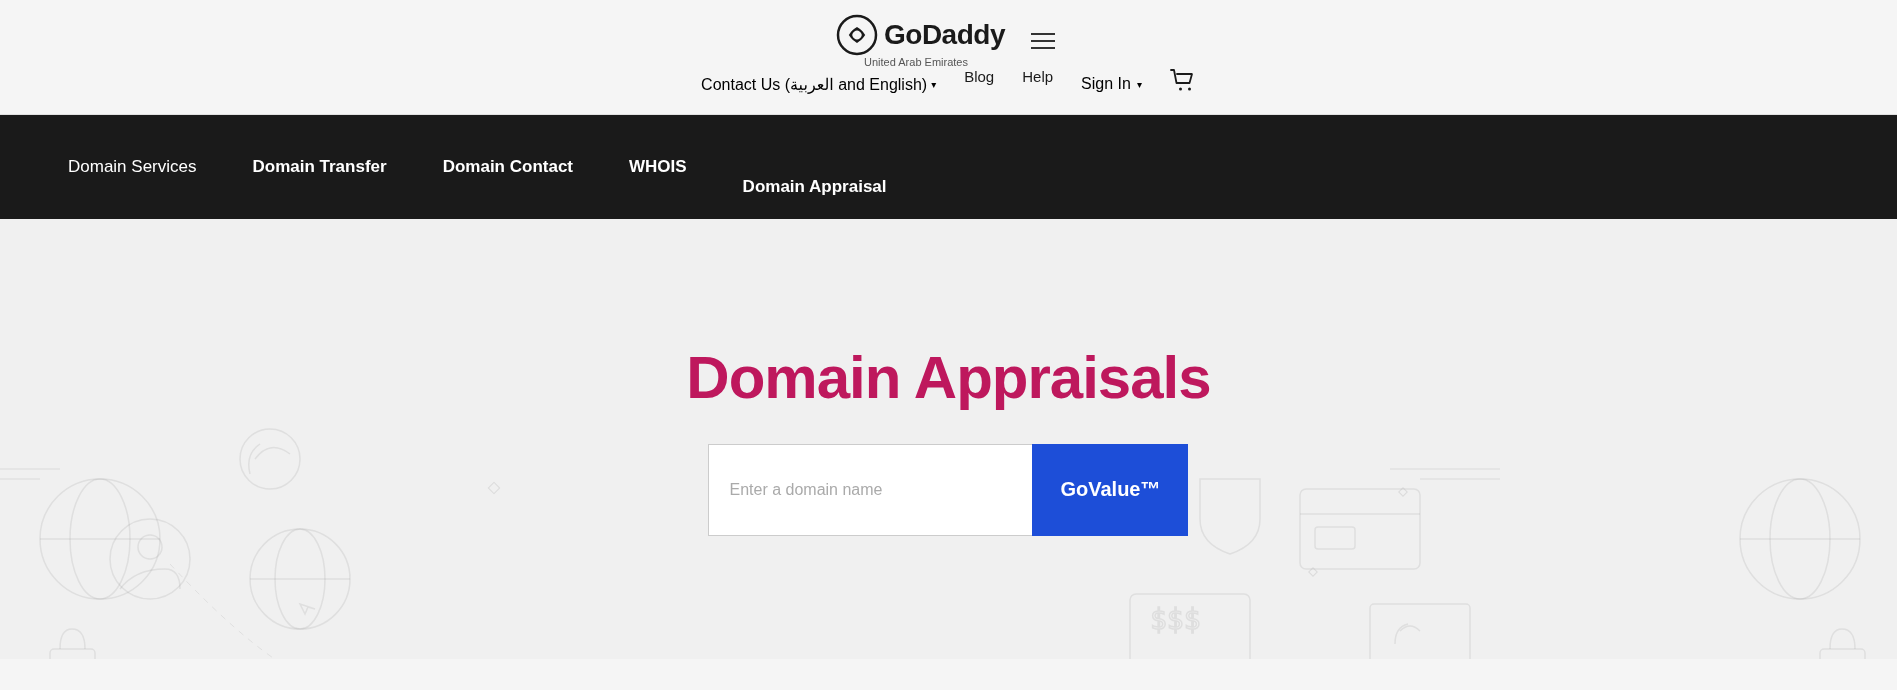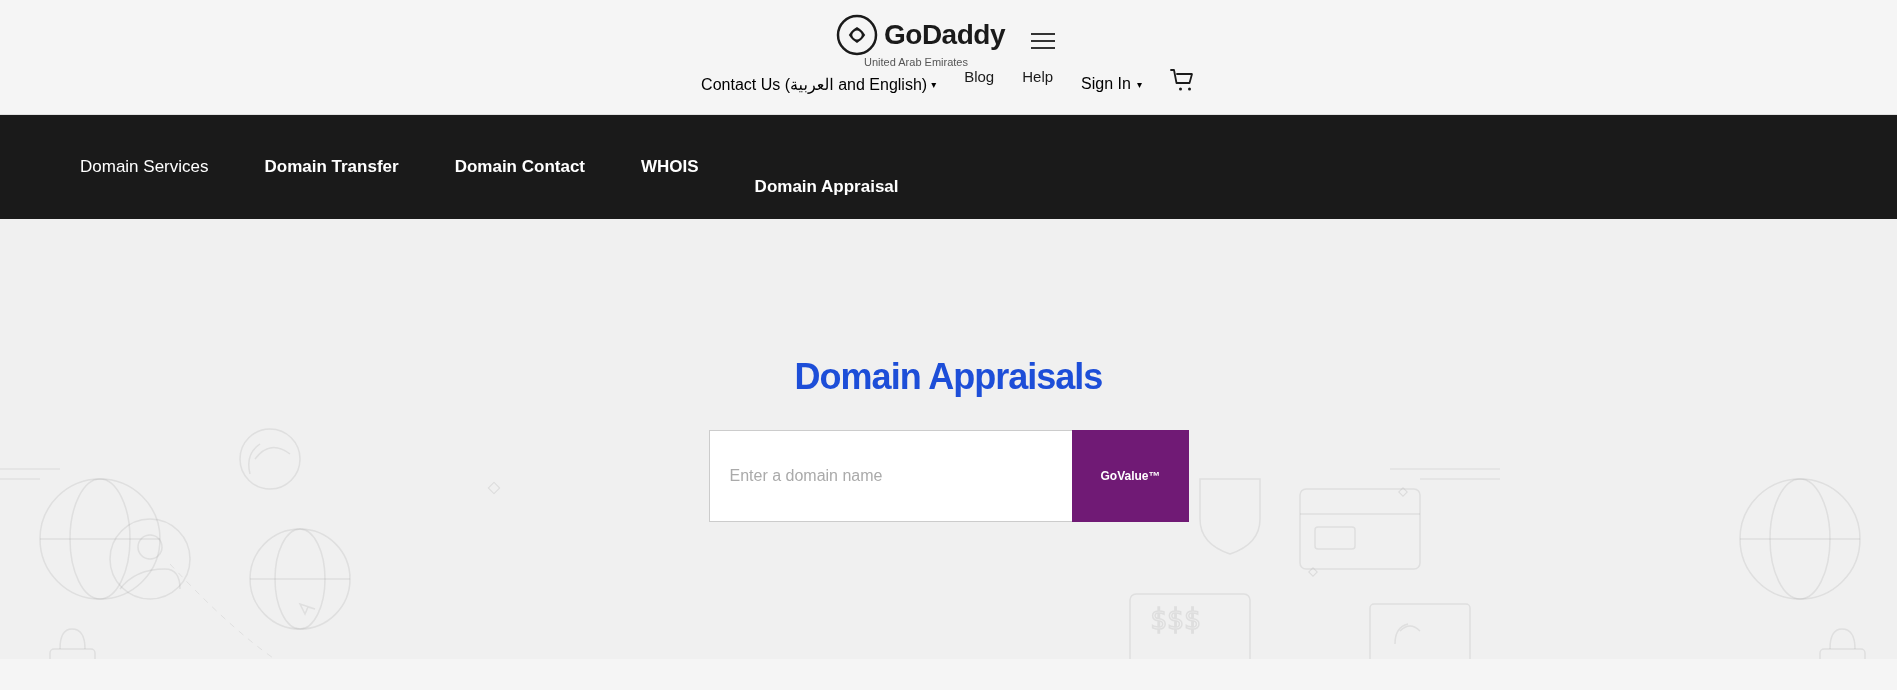--- a/index.html
+++ b/index.html
@@ -85,21 +85,21 @@
       gap: 6px;
     }
     .cart-icon-wrap {
       cursor: pointer;
       font-size: 22px;
     }
 
     
     .nav-bar {
       background: #1a1a1a;
-      padding: 0 52px;
+      padding: 0 40px;
       display: flex;
       align-items: center;
       gap: 0;
     }
     .nav-item {
       color: #fff;
       font-size: 17px;
       padding: 22px 28px;
       cursor: pointer;
       text-decoration: none;
@@ -130,23 +130,23 @@
     }
     .hero-content {
       position: relative;
       z-index: 2;
       text-align: center;
       display: flex;
       flex-direction: column;
       align-items: center;
     }
     .hero-title {
-      font-size: 36px;
+      font-size: 60px;
       font-weight: 800;
-      color: #1d4ed8;
+      color: #be185d;
       margin-bottom: 32px;
       letter-spacing: -1px;
     }
     .search-bar {
       display: flex;
       width: 480px;
     }
     .search-input {
       flex: 1;
       padding: 36px 20px;
@@ -154,25 +154,25 @@
       border: 1.5px solid #ccc;
       border-right: none;
       outline: none;
       color: #888;
       background: #fff;
     }
     .search-input::placeholder {
       color: #aaa;
     }
     .govalue-btn {
-      background: #701a75;
+      background: #1d4ed8;
       color: #fff;
       border: none;
       padding: 34px 28px;
-      font-size: 12px;
+      font-size: 20px;
       font-weight: 600;
       cursor: pointer;
       white-space: nowrap;
     }
   </style>
 </head>
 <body>
 
 <header class="header">
   <div class="header-left">

